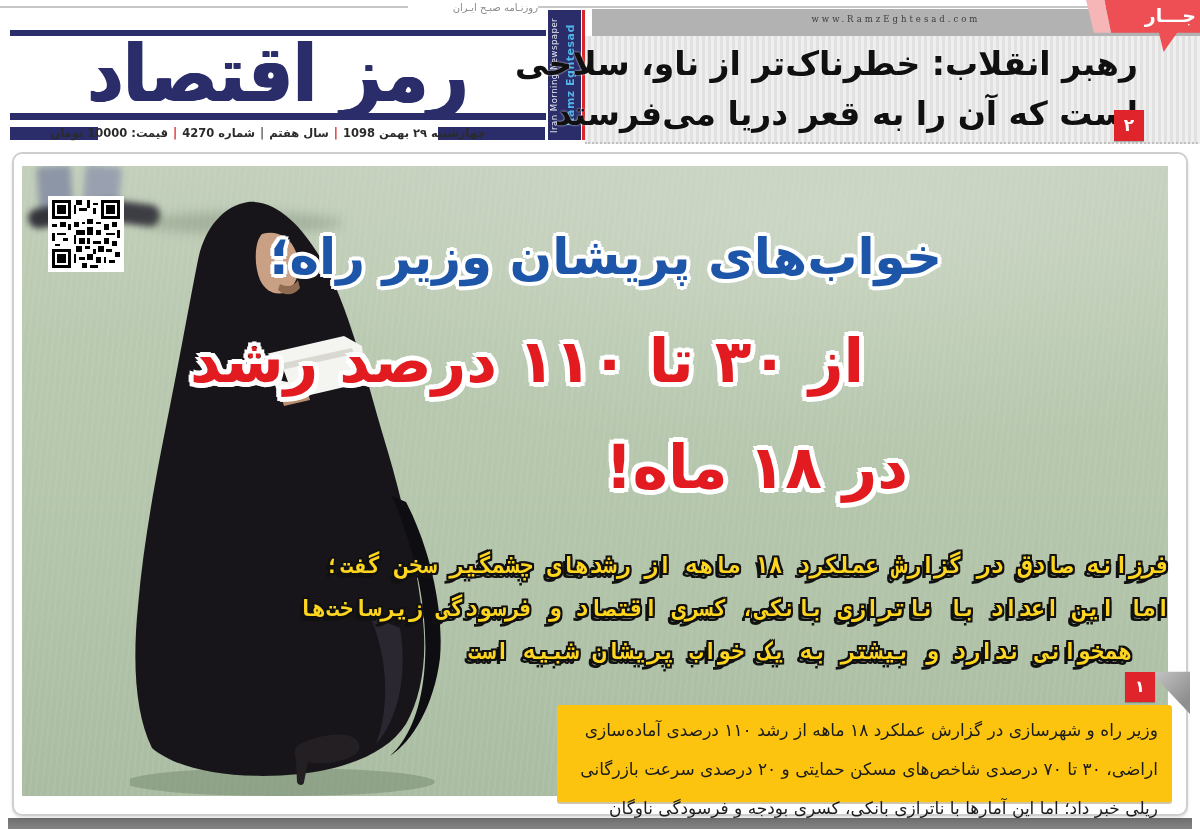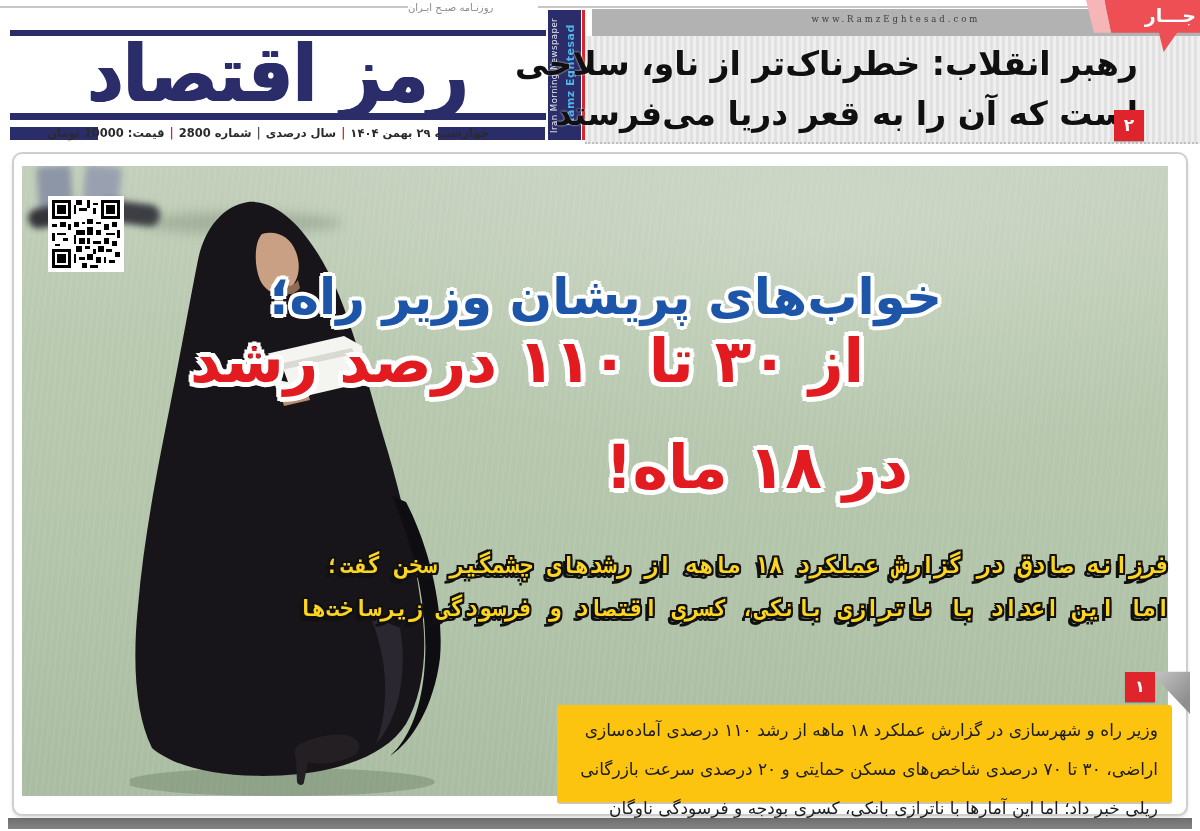--- a/index.html
+++ b/index.html
@@ -8,21 +8,21 @@
     background:#ffffff;
     font-family:"DejaVu Sans",sans-serif;
   }
   .abs{position:absolute;}
 
   
   .top-hairline{left:0;top:6px;width:1200px;height:2px;background:#c6c6c6;z-index:0;}
 
   
   .tagline{left:408px;top:0;width:130px;height:15px;background:#fff;z-index:1;
-    font-size:10px;color:#8a8a8a;text-align:left;direction:rtl;line-height:15px;letter-spacing:1px;}
+    font-size:10px;color:#8a8a8a;text-align:right;direction:rtl;line-height:15px;letter-spacing:1px;}
 
   
   .rule-top{left:10px;top:30px;width:536px;height:6px;background:#2a2d6a;}
   .masthead-title{left:10px;top:33px;width:536px;height:80px;line-height:82px;text-align:center;
     direction:rtl;color:#2a2d6a;font-weight:bold;font-size:70px;
     transform:scaleY(1.12);transform-origin:center;
     text-shadow:1px 0 0 #2a2d6a,-1px 0 0 #2a2d6a;white-space:nowrap;}
   .rule-bottom{left:10px;top:113px;width:536px;height:7px;background:#2a2d6a;}
 
   
@@ -89,21 +89,21 @@
   .qr{left:48px;top:196px;width:76px;height:76px;background:#fff;padding:4px;box-sizing:border-box;z-index:2;}
   .qr svg{display:block;width:68px;height:68px;}
 
   
   .woman{left:130px;top:196px;width:340px;height:600px;z-index:2;}
 
   
   .kicker{right:258px;top:228px;z-index:3;direction:rtl;white-space:nowrap;
     font-size:50px;font-weight:bold;color:#1d56a8;
     text-shadow:-4px 0 0 #fff,4px 0 0 #fff,0 -4px 0 #fff,0 4px 0 #fff,
-      -3px -3px 0 #fff,3px -3px 0 #fff,-3px 3px 0 #fff,3px 3px 0 #fff;margin-top:40px;}
+      -3px -3px 0 #fff,3px -3px 0 #fff,-3px 3px 0 #fff,3px 3px 0 #fff;}
   .red-line{z-index:3;direction:rtl;white-space:nowrap;font-weight:bold;color:#e21b20;
     text-shadow:-5px 0 0 #fff,5px 0 0 #fff,0 -5px 0 #fff,0 5px 0 #fff,
       -4px -4px 0 #fff,4px -4px 0 #fff,-4px 4px 0 #fff,4px 4px 0 #fff;}
   .red-1{right:336px;top:326px;font-size:60px;}
   .red-2{right:292px;top:432px;font-size:60px;}
 
   .subhead{left:430px;top:546px;width:740px;z-index:3;direction:rtl;text-align:center;font-family:Liberation Mono, monospace;}
   .subhead .ln{font-size:23px;font-weight:bold;color:#ffd61f;line-height:43px;white-space:nowrap;
     text-shadow:-2px 0 0 #111,2px 0 0 #111,0 -2px 0 #111,0 2px 0 #111,
       -2px -2px 0 #111,2px -2px 0 #111,-2px 2px 0 #111,2px 2px 0 #111,-4px 5px 0 #111;}
@@ -129,25 +129,25 @@
 
 <div class="abs tagline">روزنـامه صبـح ایـران</div>
 
 <div class="abs rule-top"></div>
 <div class="abs masthead-title">رمز اقتصاد</div>
 <div class="abs rule-bottom"></div>
 
 <div class="abs date-block-l"></div>
 <div class="abs date-block-r"></div>
 <div class="abs date-row">
-  <span>چهارشنبه ۲۹ بهمن ۱۴۰۴</span>
+  <span>چهارشنبه ۲۹ بهمن 1098</span>
   <span class="sep-red">|</span>
-  <span>سال درصدی</span>
+  <span>سال هفتم</span>
   <span class="sep-dark">|</span>
-  <span>شماره 2800</span>
+  <span>شماره 4270</span>
   <span class="sep-red">|</span>
   <span>قیمت: 10000 تومان</span>
 </div>
 
 <div class="abs vstrip">
   <div class="vtxt en1">Iran Morning Newspaper</div>
   <div class="vtxt en2">Ramz Eghtesad</div>
 </div>
 <div class="abs vstrip-redline"></div>
 
@@ -213,20 +213,21 @@
   <path d="M170,548 C186,540 206,536 220,540 C230,544 232,552 226,558 C214,566 192,570 178,566 L174,586 C174,590 168,590 167,586 L166,564 C164,556 164,552 170,548 Z" fill="#241f23"></path>
 </svg>
 
 <div class="abs kicker">خواب‌های پریشان وزیر راه؛</div>
 <div class="abs red-line red-1">از ۳۰ تا ۱۱۰ درصد رشد</div>
 <div class="abs red-line red-2">در ۱۸ ماه!</div>
 
 <div class="abs subhead">
   <div class="ln">فرزانه صادق در گزارش عملکرد ۱۸ ماهه از رشدهای چشمگیر سخن گفت؛</div>
   <div class="ln">اما این اعداد با ناترازی بانکی، کسری اقتصاد و فرسودگی زیرساخت‌ها</div>
+  <div class="ln">همخوانی ندارد و بیشتر به یک خواب پریشان شبیه است</div>
 </div>
 
 <div class="abs fold-corner"></div>
 <div class="abs badge badge-1">۱</div>
 
 <div class="abs lede-box">
   <div class="lede-text">وزیر راه و شهرسازی در گزارش عملکرد ۱۸ ماهه از رشد ۱۱۰ درصدی آماده‌سازی اراضی، ۳۰ تا ۷۰ درصدی شاخص‌های مسکن حمایتی و ۲۰ درصدی سرعت بازرگانی ریلی خبر داد؛ اما این آمارها با ناترازی بانکی، کسری بودجه و فرسودگی ناوگان همخوانی ندارد و بیشتر بزرگ‌نمایی به نظر می‌رسد.</div>
 </div>
 
 <div class="abs bottom-bar"></div>

